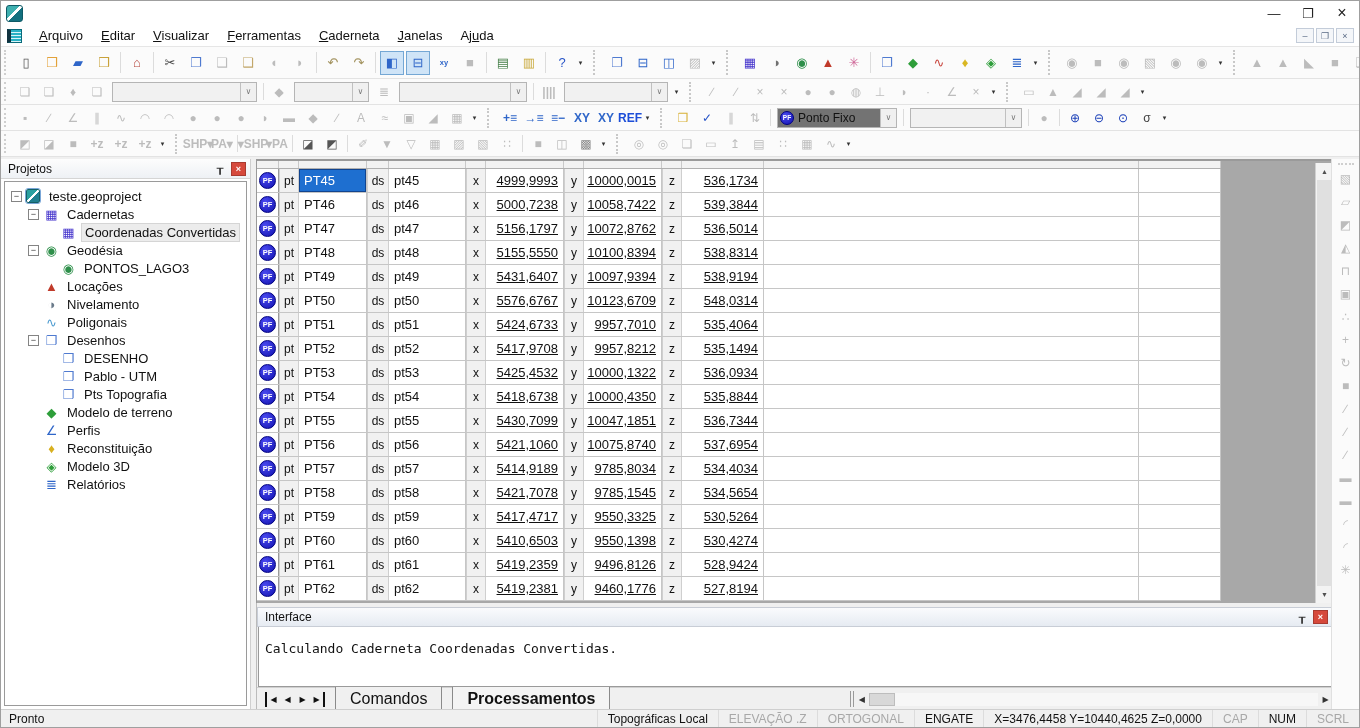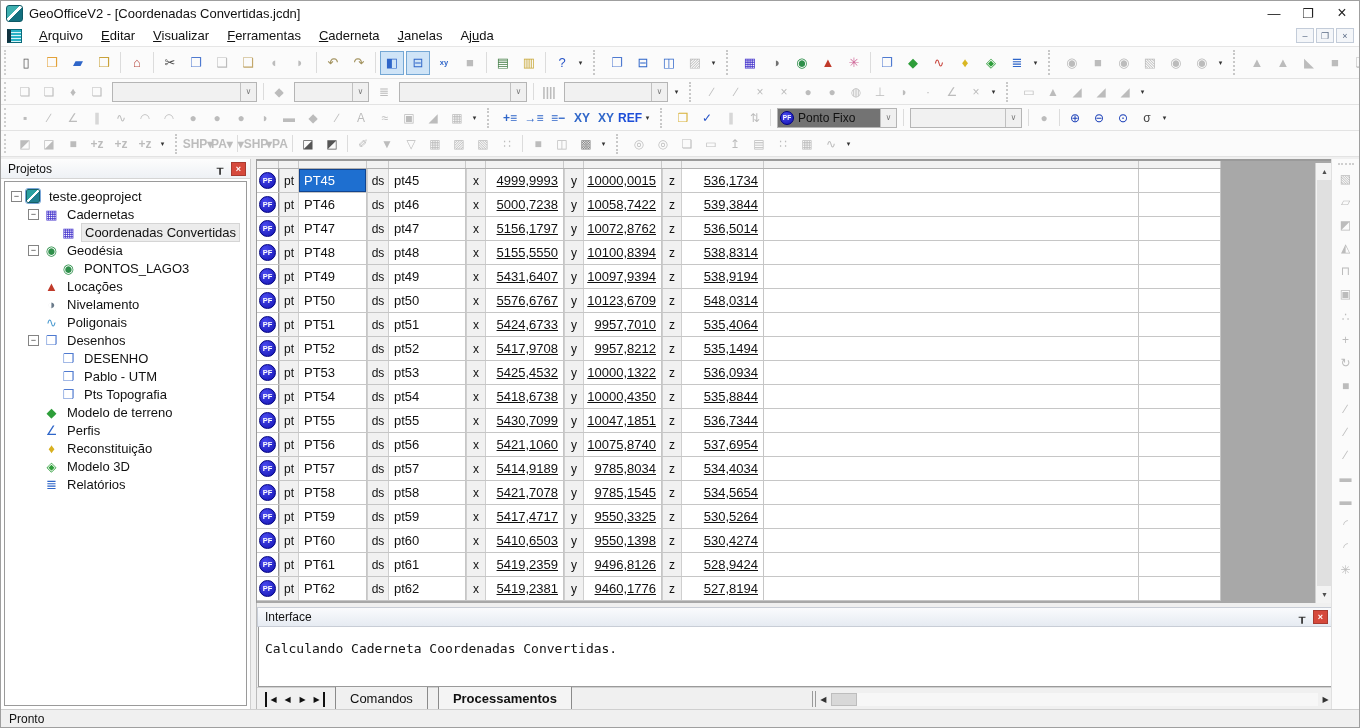--- a/index.html
+++ b/index.html
@@ -100,21 +100,21 @@
 
   
   .iface { position:absolute; left:0; right:0; top:444px; height:108px; background:#f0f0f0; border-left:1px solid #bbb; }
   .if-header { height:20px; margin-top:4px; display:flex; align-items:center; padding:0 4px 0 7px;
     background:linear-gradient(#fafbfd,#e6ebf2); border:1px solid #c8cdd6; }
   .if-content { position:relative; margin:0 1px; height:60px; background:#fff; border:1px solid #9a9a9a; border-top:none; overflow:hidden; }
   .log { padding:14px 4px 0 6px; font-family:"DejaVu Sans Mono", monospace; font-size:13px; line-height:15px; color:#111; }
   .tabbar { height:23px; display:flex; align-items:center; background:#f0f0f0; border-top:1px solid #d0d0d0; padding-left:4px; }
   .nav-arrow { width:15px; height:15px; font-size:8px; color:#111; display:flex; align-items:center; justify-content:center; }
   .nav-arrow.first { border-left:2px solid #111; margin-left:4px; } .nav-arrow.last { border-right:2px solid #111; }
-  .tab { height:36px; display:flex; align-items:center; padding:0 14px; margin-left:10px; font-size:13px;
+  .tab { height:36px; display:flex; align-items:center; padding:0 14px; margin-left:10px; font-size:16px;
     border:1px solid #8a8a8a; border-top:none; background:#f0f0f0; }
   .tab.active { font-weight:bold; background:#f4f4f4; }
   .hsplit { width:4px; height:16px; border-left:1px solid #9a9a9a; border-right:1px solid #9a9a9a; margin-left:240px; }
   .hs-arrow { width:15px; height:15px; font-size:8px; color:#333; display:flex; align-items:center; justify-content:center; }
   .hs-thumb { width:26px; height:13px; background:#d8d8d8; border:1px solid #bdbdbd; }
   .hs-track { flex:1; height:13px; background:#f7f7f7; }
 
   
   .right-tb { position:absolute; right:0; top:0; width:28px; bottom:0; background:#fbfbfb;
     border-left:1px solid #e0e0e0; display:flex; flex-direction:column; align-items:center; overflow:hidden; }
@@ -129,21 +129,20 @@
   .st-item { padding:0 10px; border-left:1px solid #dcdcdc; height:100%; display:flex; align-items:center; white-space:nowrap; }
   .st-item.muted { color:#a8a8a8; }
 </style>
 </head>
 <body>
 
 <div class="app">
 
   <div class="titlebar">
     <span class="app-logo"></span>
-    <span class="title-text">GeoOfficeV2 - [Coordenadas Convertidas.jcdn]</span>
     <span class="wctrls">
       <span class="wctrl">—</span>
       <span class="wctrl">❐</span>
       <span class="wctrl" style="font-size:16px">×</span>
     </span>
   </div>
 
   <div class="menubar">
     <span class="child-ico"></span>
     <span id="menu-items" style="display:flex">
@@ -1161,15 +1160,25 @@
           <span class="g">◜</span>
         </button>
         <button class="tbtn disabled">
           <span class="g">✳</span>
         </button>
       </div>
   </div>
 
   <div class="statusbar">
     <span class="st-ready">Pronto</span>
+    <span id="status-items" style="display:flex;height:100%">
+        <span class="st-item">Topográficas Local</span>
+        <span class="st-item muted">ELEVAÇÃO .Z</span>
+        <span class="st-item muted">ORTOGONAL</span>
+        <span class="st-item">ENGATE</span>
+        <span class="st-item">X=3476,4458 Y=10440,4625 Z=0,0000</span>
+        <span class="st-item muted">CAP</span>
+        <span class="st-item">NUM</span>
+        <span class="st-item muted">SCRL</span>
+      </span>
   </div>
 
 </div>
 
 </body></html>

